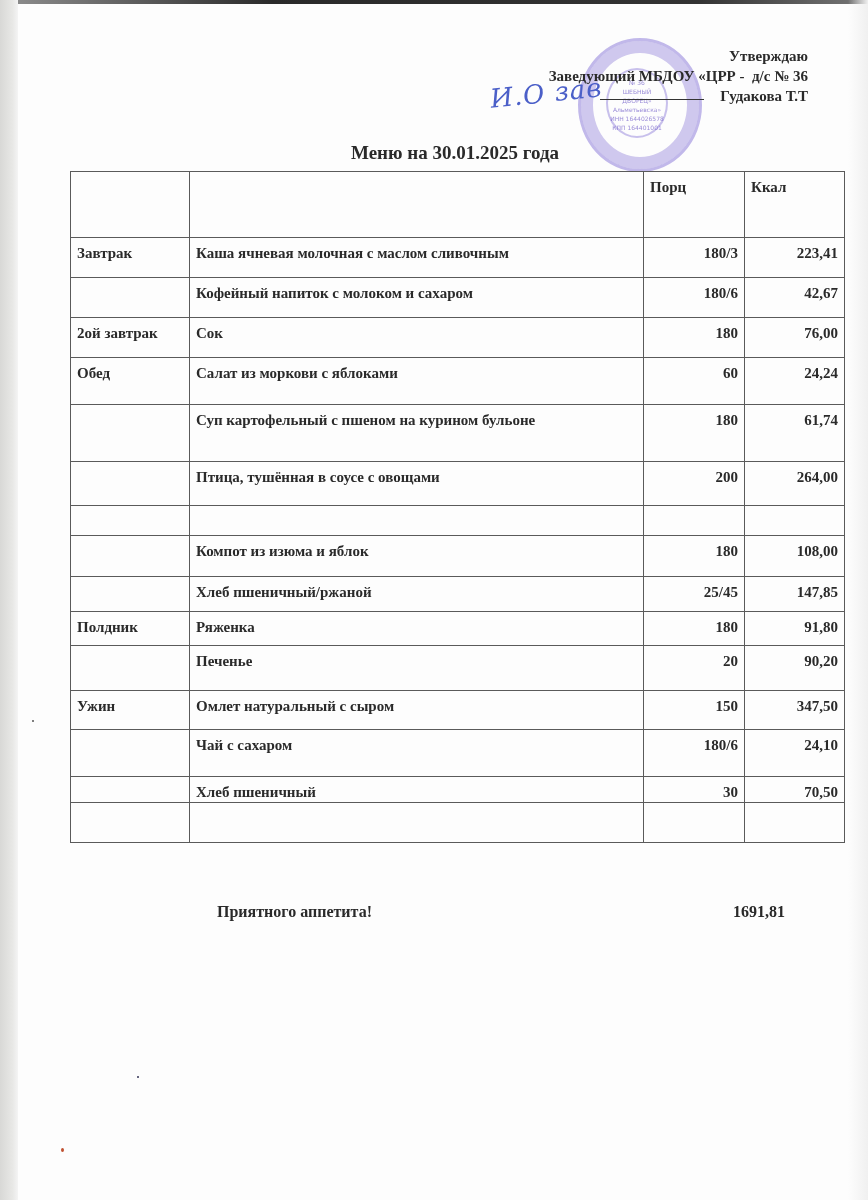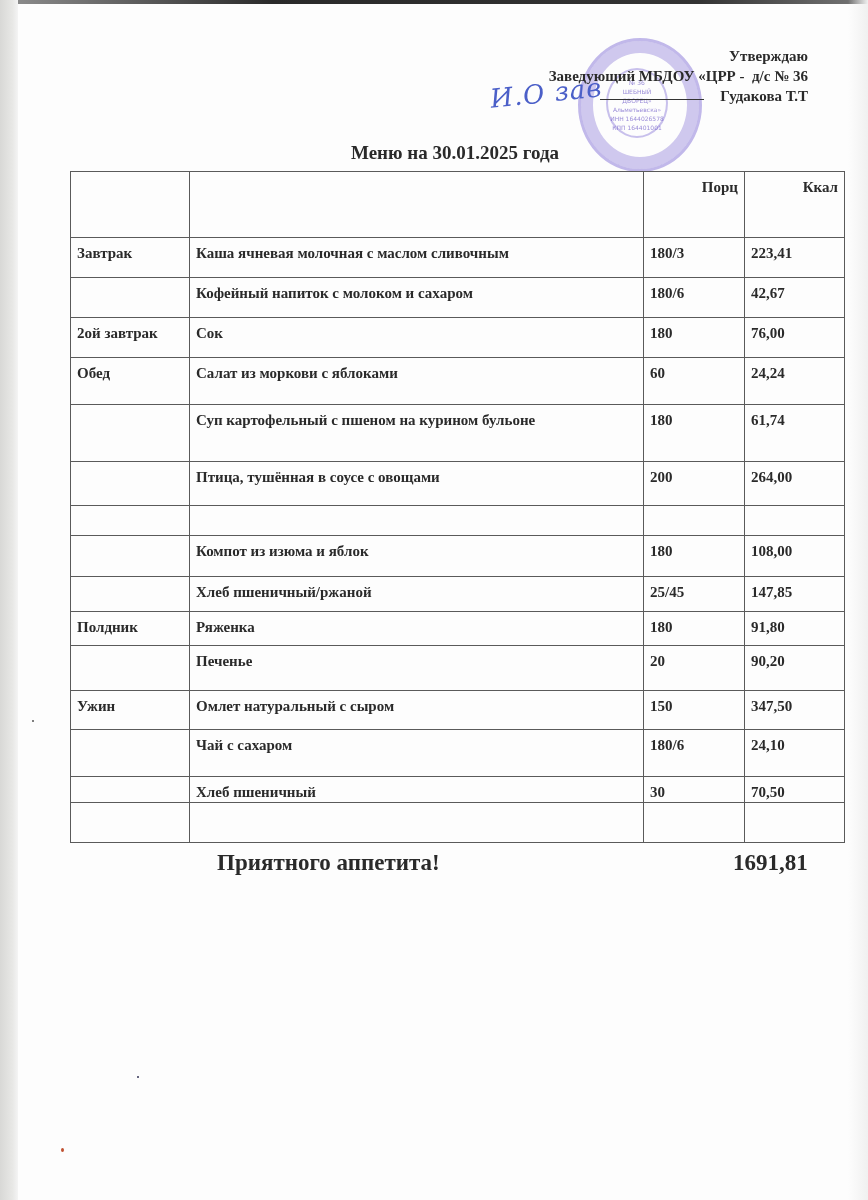--- a/index.html
+++ b/index.html
@@ -60,25 +60,25 @@
     }
     table.menu td {
       border: 1px solid #5a5a5a; vertical-align: top;
       font-weight: bold; font-size: 15px; line-height: 19px;
       padding: 6px 6px 0 6px; box-sizing: border-box;
     }
     col.c1 { width: 119px; }
     col.c2 { width: 454px; }
     col.c3 { width: 101px; }
     col.c4 { width: 100px; }
-    td.num { text-align: left; }
-    td.hdr { font-size: 11px; text-align: right; padding-top: 10px; }
+    td.num { text-align: right; }
+    td.hdr { font-size: 11px; text-align: left; padding-top: 10px; }
 
     .footer {
-      position: absolute; top: 850px; font-weight: bold; font-size: 23px;
+      position: absolute; top: 903px; font-weight: bold; font-size: 16px;
     }
     .footer.wish { left: 217px; }
     .footer.total { left: 733px; }
 
     .speck { position: absolute; width: 2px; height: 2px; border-radius: 50%; }
   </style>
 </head>
 <body>
 
 <div class="scan-left"></div>

